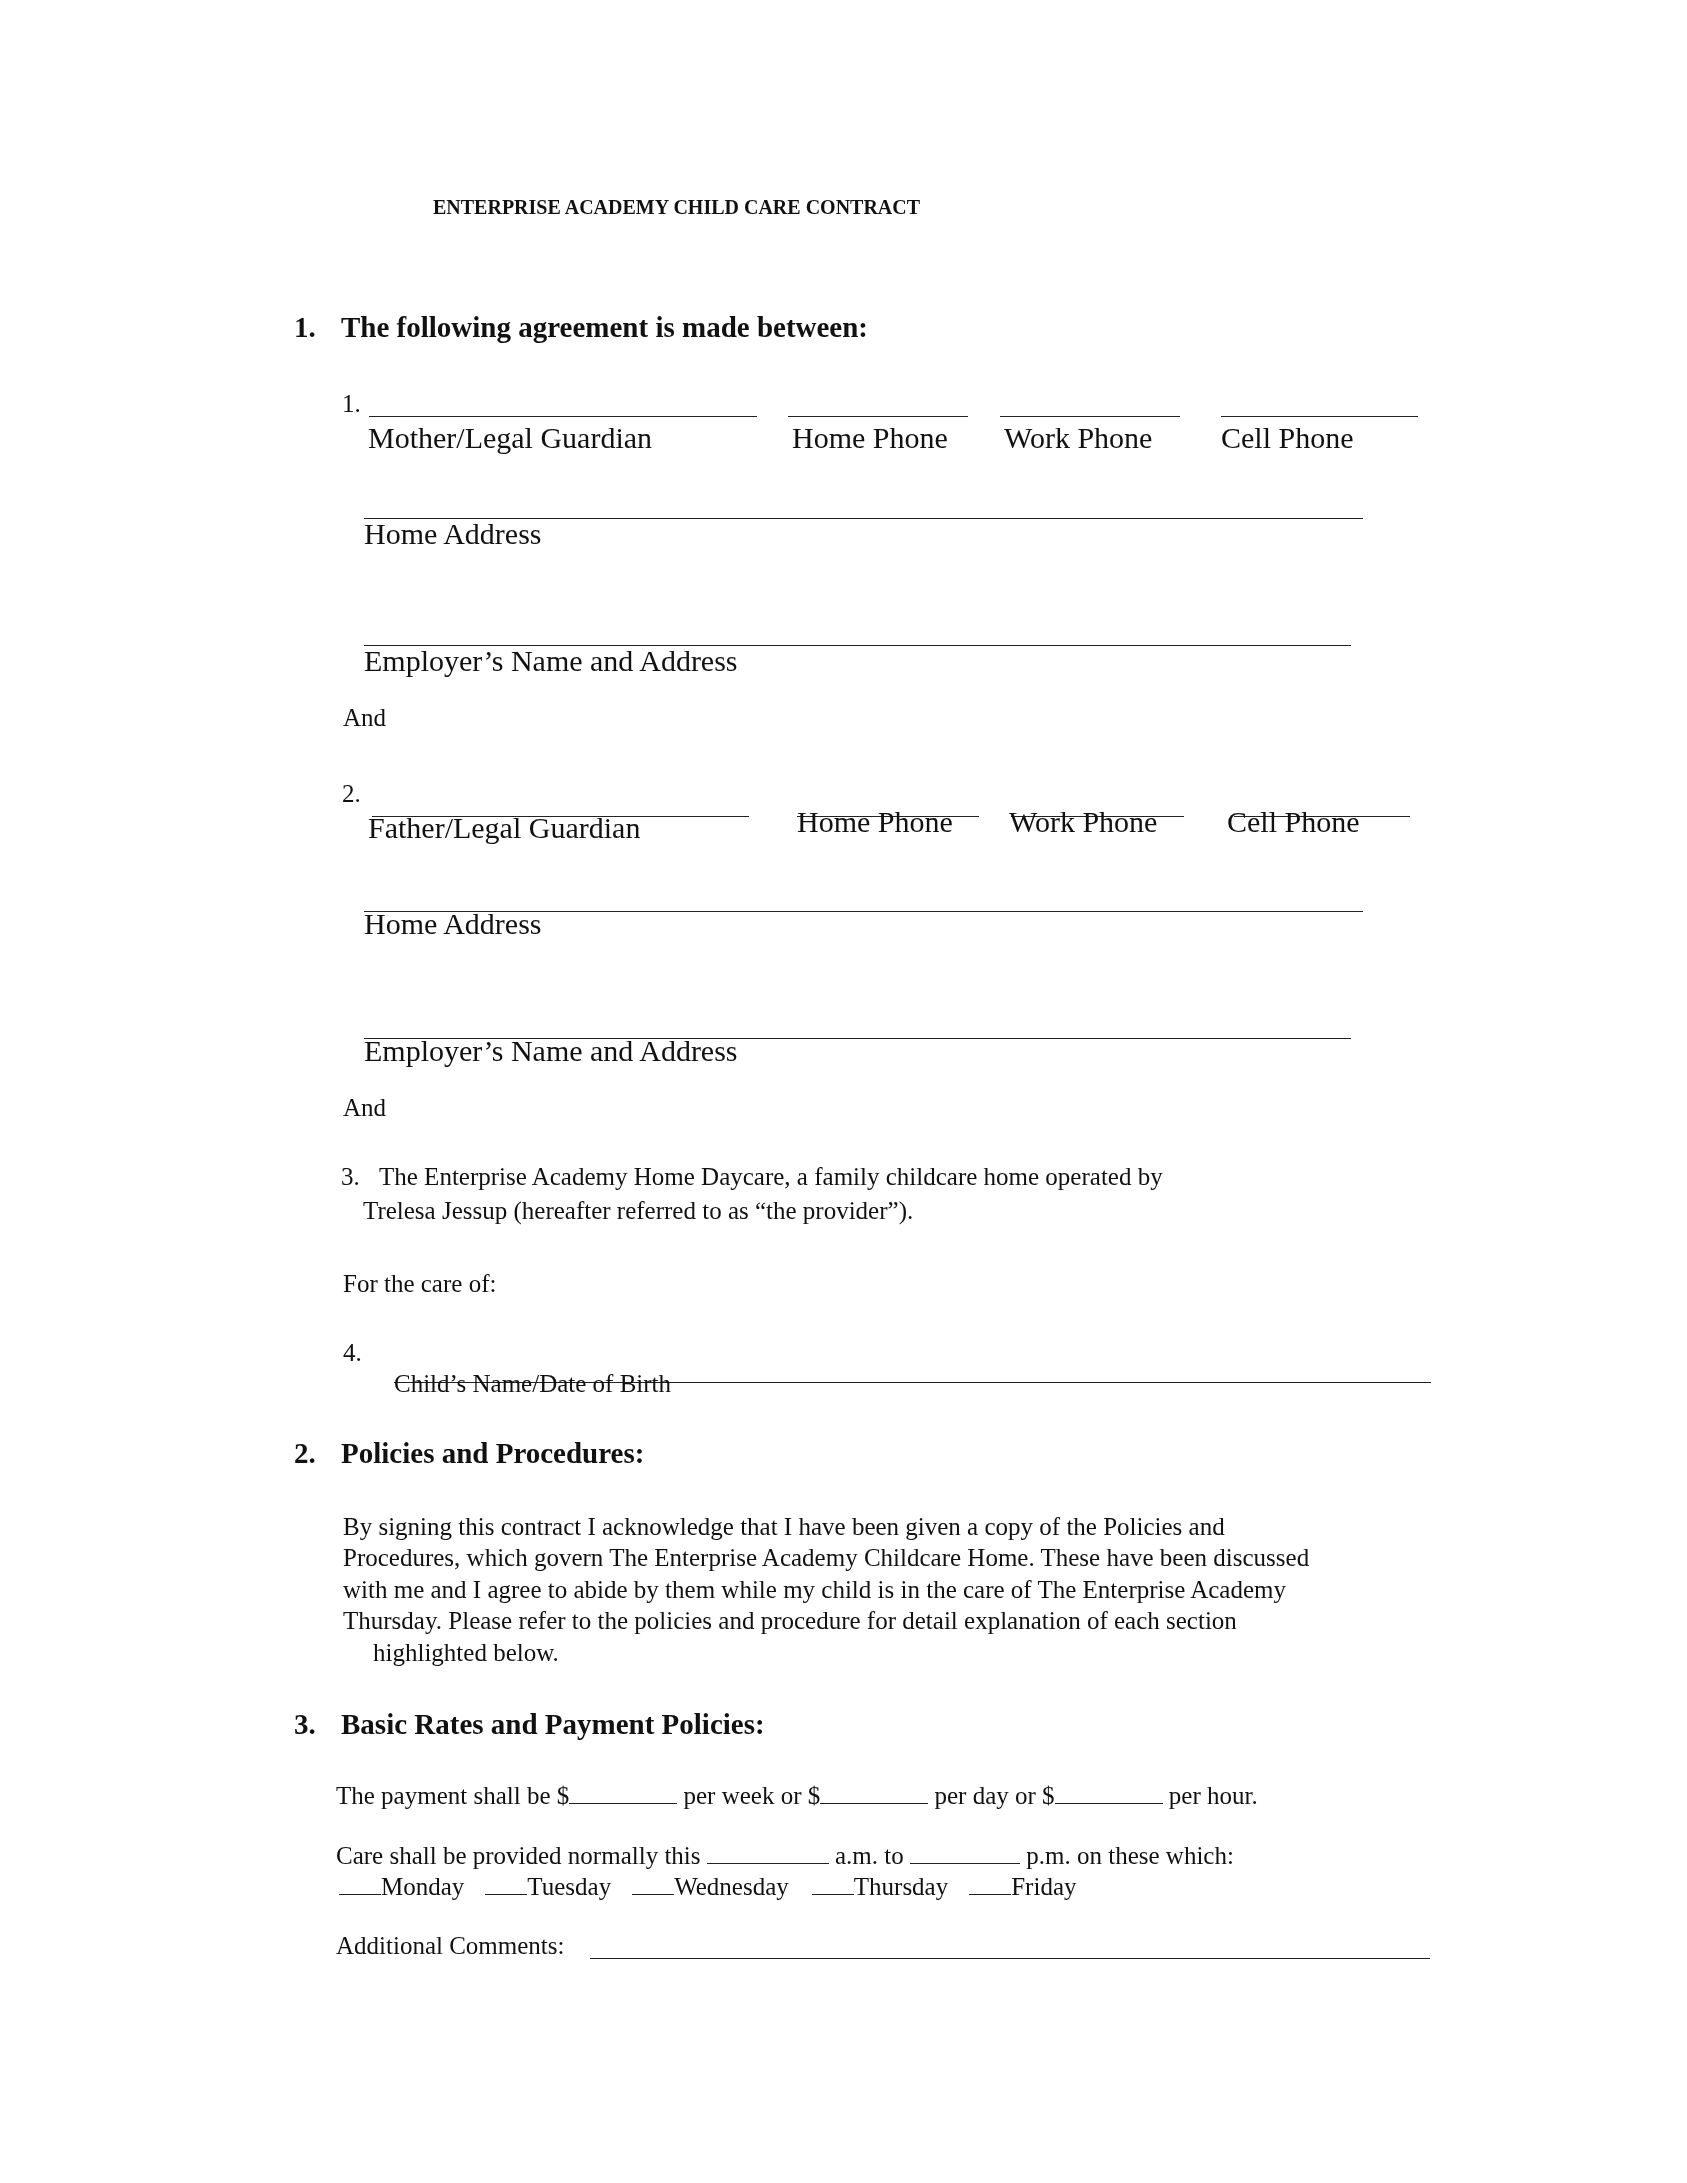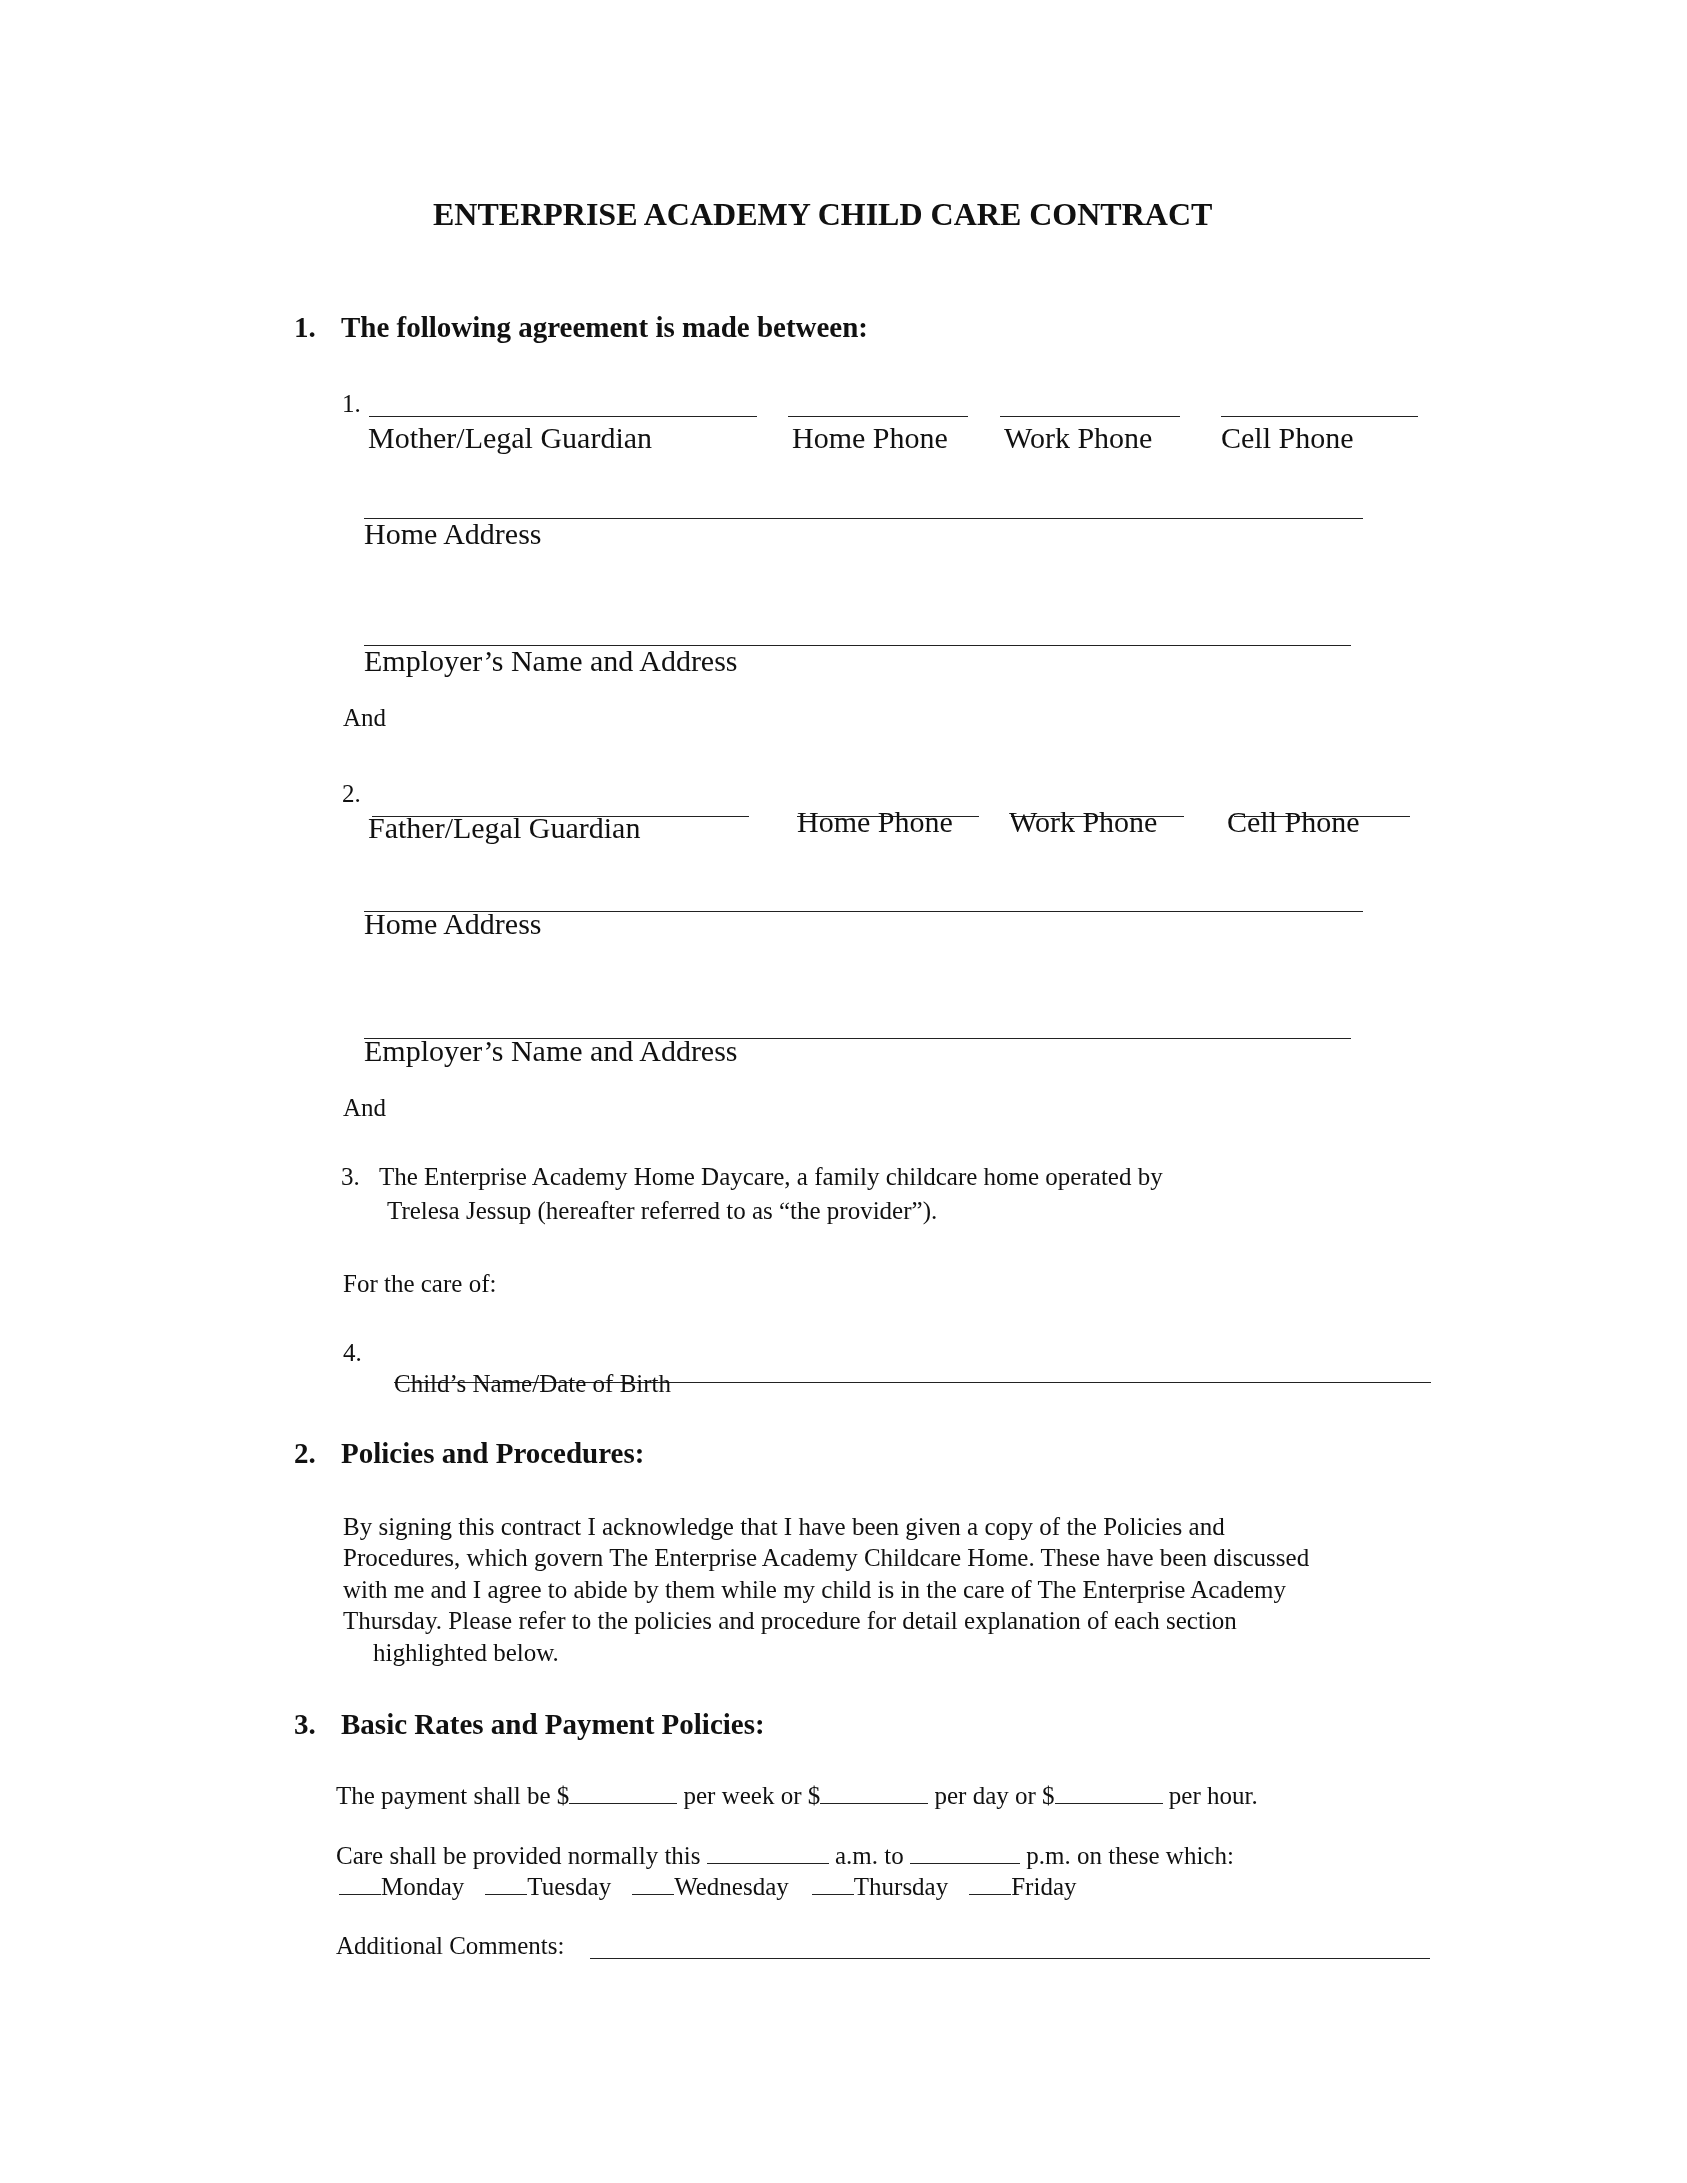--- a/index.html
+++ b/index.html
@@ -11,21 +11,21 @@
       width: 1687px;
       height: 2184px;
       position: relative;
       font-family: "Liberation Serif", "DejaVu Serif", serif;
       color: #111111;
       overflow: hidden;
     }
     .abs { position: absolute; white-space: nowrap; }
     .title {
       font-weight: bold;
-      font-size: 32px;
+      font-size: 20px;
       letter-spacing: 0px;
     }
     .h1 {
       font-weight: bold;
       font-size: 29px;
     }
     .txt {
       font-size: 25px;
     }
     .lbl {
@@ -87,21 +87,21 @@
 
   <div class="line" style="left:364px; top:1038px; width:987px;"></div>
   <div class="abs lbl" style="left:364px; top:1034px;">Employer’s Name and Address</div>
 </div>
 
 <div class="abs txt" style="left:343px; top:1094px;">And</div>
 
 <div>
   <div class="abs txt" style="left:341px; top:1163px;">3.</div>
   <div class="abs txt" style="left:379px; top:1163px;">The Enterprise Academy Home Daycare, a family childcare home operated by</div>
-  <div class="abs txt" style="left:387px; top:1197px;">Trelesa Jessup (hereafter referred to as “the provider”).</div>
+  <div class="abs txt" style="left:363px; top:1197px;">Trelesa Jessup (hereafter referred to as “the provider”).</div>
 </div>
 
 <div class="abs txt" style="left:343px; top:1270px;">For the care of:</div>
 
 <div>
   <div class="abs txt" style="left:343px; top:1339px;">4.</div>
   <div class="line" style="left:394px; top:1382px; width:1037px;"></div>
   <div class="abs txt" style="left:394px; top:1370px;">Child’s Name/Date of Birth</div>
 </div>
 

